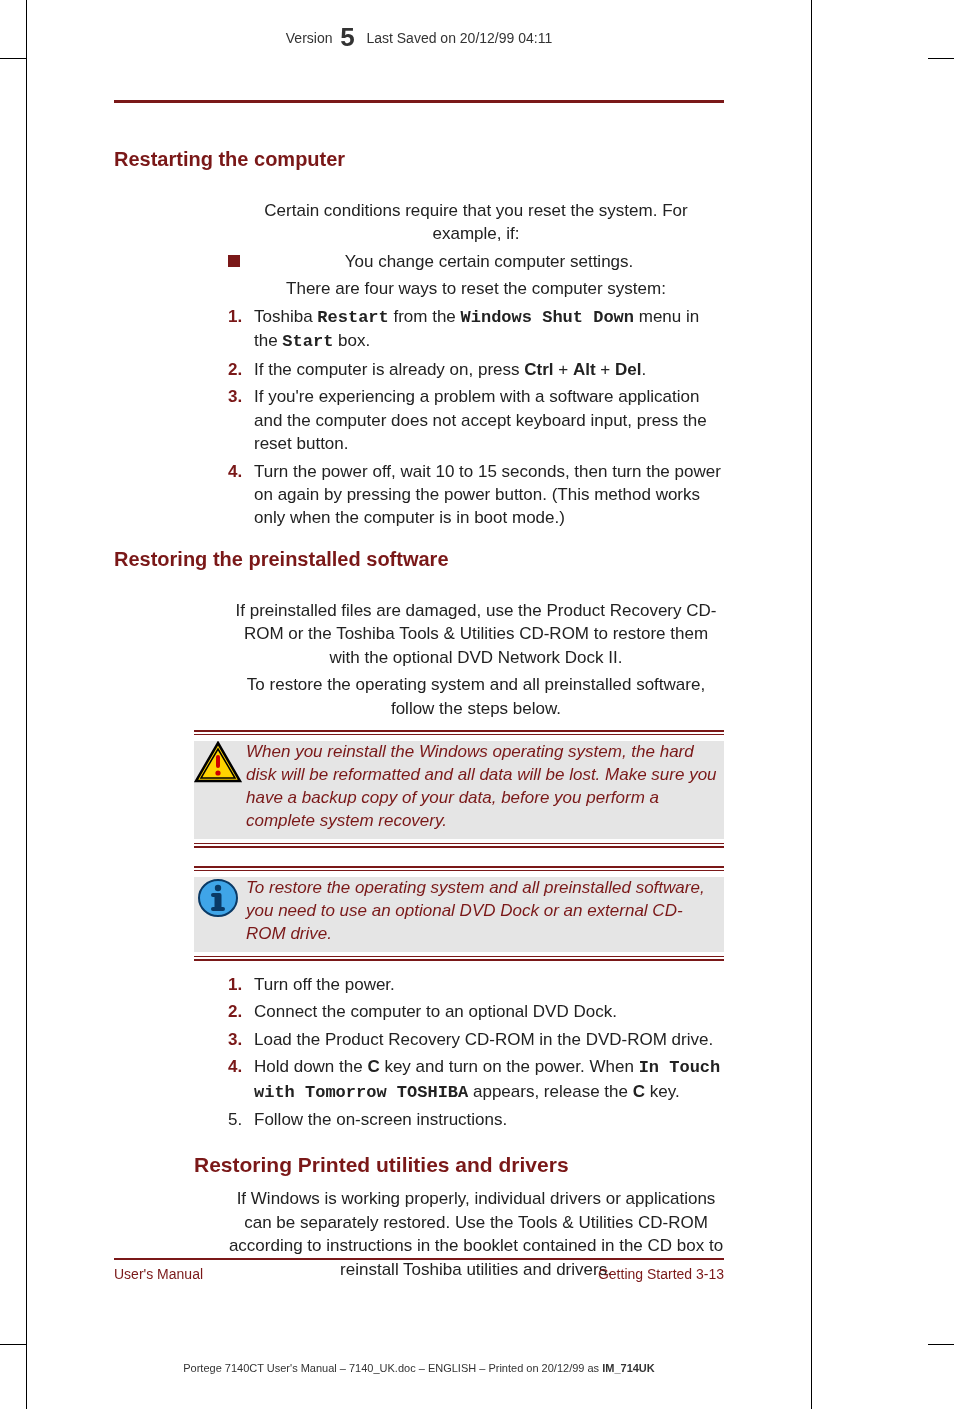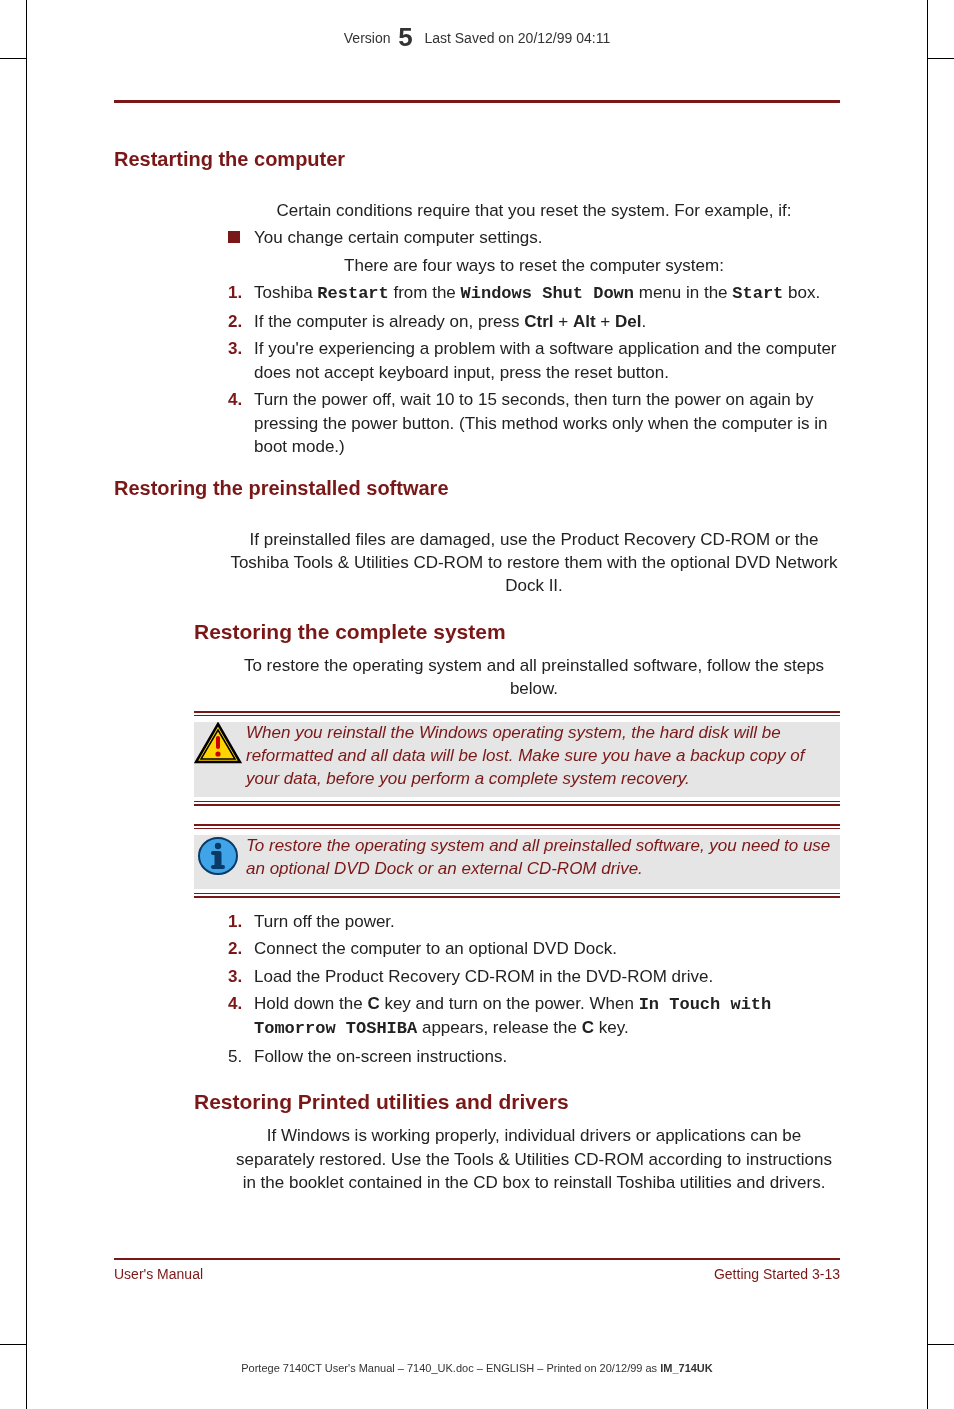--- a/index.html
+++ b/index.html
@@ -7,21 +7,21 @@
     width: 954px;
     height: 1409px;
     font-family: Arial, Helvetica, sans-serif;
     background: #fff;
     position: relative;
   }
   .page {
     position: absolute;
     left: 26px;
     top: 0;
-    width: 902px;
+    width: 786px;
     height: 1409px;
     border-left: 1px solid #000;
     border-right: 1px solid #000;
   }
   .crop-left-top { position:absolute; left:0; top:58px; width:26px; border-top:1px solid #000;}
   .crop-left-bot { position:absolute; left:0; top:1344px; width:26px; border-top:1px solid #000;}
   .crop-right-top{ position:absolute; right:0; top:58px; width:26px; border-top:1px solid #000;}
   .crop-right-bot{ position:absolute; right:0; top:1344px; width:26px; border-top:1px solid #000;}
   .header {
     position: absolute;
@@ -45,21 +45,21 @@
   }
   h1.doc-h1 {
     color: #7a1818;
     font-size: 20px;
     font-weight: bold;
     margin-bottom: 28px;
     margin-top: 18px;
   }
   .body-indent { margin-left: 114px; font-size: 17px; line-height: 1.38; color:#222; }
   .body-indent p { margin-bottom: 4px; text-align: center; }
-  ul.square { list-style: none; padding-left: 0; margin:4px 0;}
+  ul.square { list-style: none; padding-left: 0; margin:4px 0;text-align:center;}
   ul.square li { position: relative; padding-left: 26px; margin-bottom:2px; }
   ul.square li::before {
     content:''; position:absolute; left:0; top:5px; width:12px; height:12px; background:#7a1818;
   }
   ol.redlist { list-style:none; padding-left:0; counter-reset: item; margin:4px 0; }
   ol.redlist > li { position:relative; padding-left:26px; margin-bottom:4px; }
   ol.redlist > li .num { position:absolute; left:0; top:0; font-weight:bold; color:#7a1818;}
   ol.redlist > li .num.plain { color:#222; font-weight:normal;}
   .mono { font-family: 'Courier New', monospace; font-weight:bold;}
   .bold { font-weight:bold; }
@@ -135,21 +135,20 @@
         <li><span class="num">4.</span><span>Turn the power off, wait 10 to 15 seconds, then turn the power on again by pressing the power button. (This method works only when the computer is in boot mode.)</span></li>
       </ol>
     </div>
 
     <h1 class="doc-h1">Restoring the preinstalled software</h1>
 
     <div class="body-indent">
       <p>If preinstalled files are damaged, use the Product Recovery CD-ROM or the Toshiba Tools &amp; Utilities CD-ROM to restore them with the optional DVD Network Dock II.</p>
     </div>
 
-    <h2 class="doc-h2">Restoring the complete system</h2>
 
     <div class="body-indent">
       <p>To restore the operating system and all preinstalled software, follow the steps below.</p>
     </div>
 
     <div class="callout-wrap">
       <div class="callout-rule-outer"></div>
         <div class="callout-rule-inner"></div>
       <div class="callout">
         <div class="icon-col">

